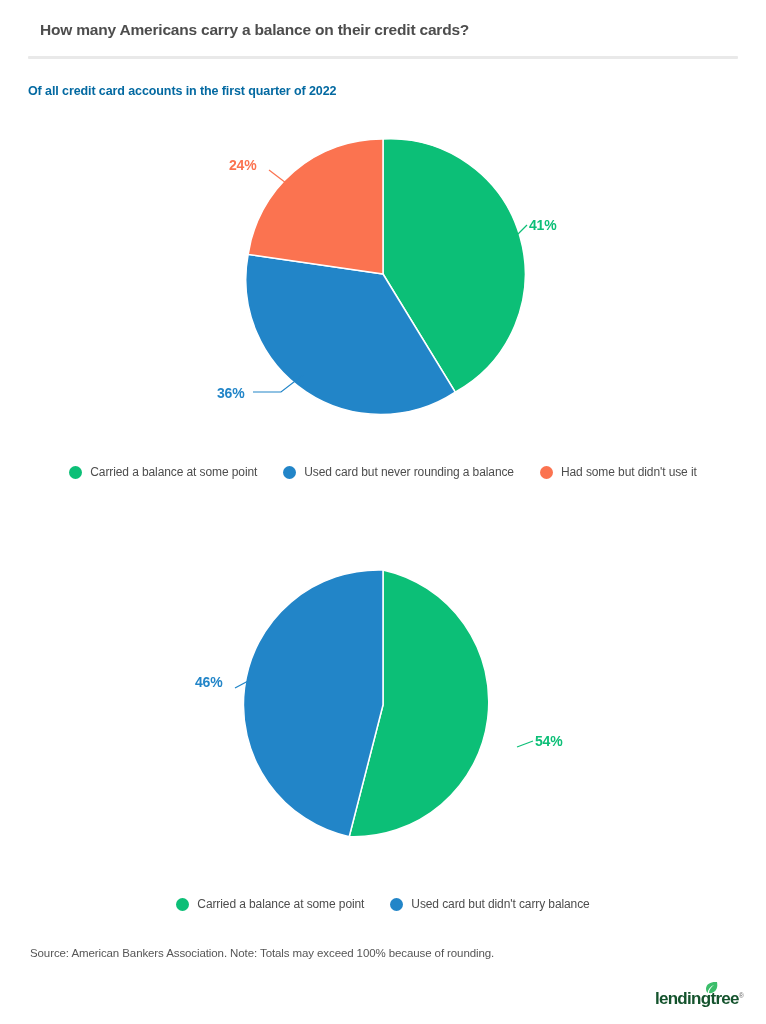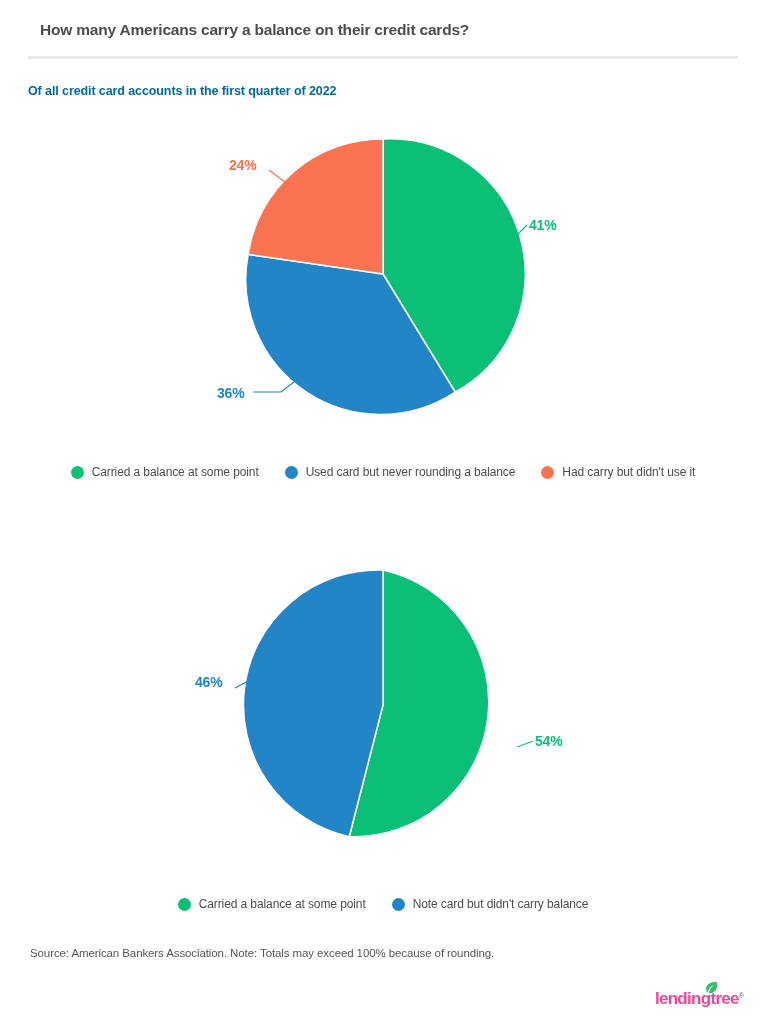--- a/index.html
+++ b/index.html
@@ -128,21 +128,21 @@
     height: 26px;
   }
   .brand-wrap {
     position: relative;
     display: inline-block;
   }
   .brand-text {
     font-family: "Liberation Sans", sans-serif;
     font-size: 17px;
     font-weight: bold;
-    color: #ec4899;
+    color: #14532d;
     letter-spacing: -0.7px;
     line-height: 18px;
   }
   .brand-leaf {
     position: absolute;
     top: -9px;
     left: 50px;
   }
   .brand-tm {
     font-size: 7px;
@@ -184,21 +184,21 @@
     <div class="legend-item">
       <span class="legend-dot" style="background:#0CBF77"></span>
       <span class="legend-label">Carried a balance at some point</span>
     </div>
     <div class="legend-item">
       <span class="legend-dot" style="background:#2285C8"></span>
       <span class="legend-label">Used card but never rounding a balance</span>
     </div>
     <div class="legend-item">
       <span class="legend-dot" style="background:#FB7350"></span>
-      <span class="legend-label">Had carry but didn't use it</span>
+      <span class="legend-label">Had some but didn't use it</span>
     </div>
   </div>
 
 
   <div class="pie-block" id="pie-block-2">
     <svg class="pie-svg" width="560" height="320" viewBox="0 0 560 320">
 
       <path fill="#0CBF77" stroke="#ffffff" stroke-width="1.5" d="M 280 154 L 280 19 A 135 135 0 0 1 246.21 285.72 Z"></path>
 
       <path fill="#2285C8" stroke="#ffffff" stroke-width="1.5" d="M 280 154 L 246.21 285.72 A 135 135 0 0 1 280 19 Z"></path>
@@ -211,21 +211,21 @@
     </svg>
   </div>
 
   <div class="legend" id="legend-2">
     <div class="legend-item">
       <span class="legend-dot" style="background:#0CBF77"></span>
       <span class="legend-label">Carried a balance at some point</span>
     </div>
     <div class="legend-item">
       <span class="legend-dot" style="background:#2285C8"></span>
-      <span class="legend-label">Note card but didn't carry balance</span>
+      <span class="legend-label">Used card but didn't carry balance</span>
     </div>
   </div>
 
   <div class="source-note">Source: American Bankers Association. Note: Totals may exceed 100% because of rounding.</div>
 
   <div class="brand-logo">
     <span class="brand-wrap">
       <svg class="brand-leaf" width="13" height="13" viewBox="0 0 13 13">
         <path d="M12 1 C6.5 0.4 1.2 2.6 1.0 7.6 C0.95 9.6 1.8 11.2 2.6 12 C2.9 8.6 5.2 5.4 9.2 3.8 C6.3 6.0 4.2 8.6 3.9 12.1 C8.4 12.9 12.2 9.4 12.3 4.6 C12.33 3.2 12.15 1.9 12 1 Z" fill="#3CBE6B"></path>
       </svg>

